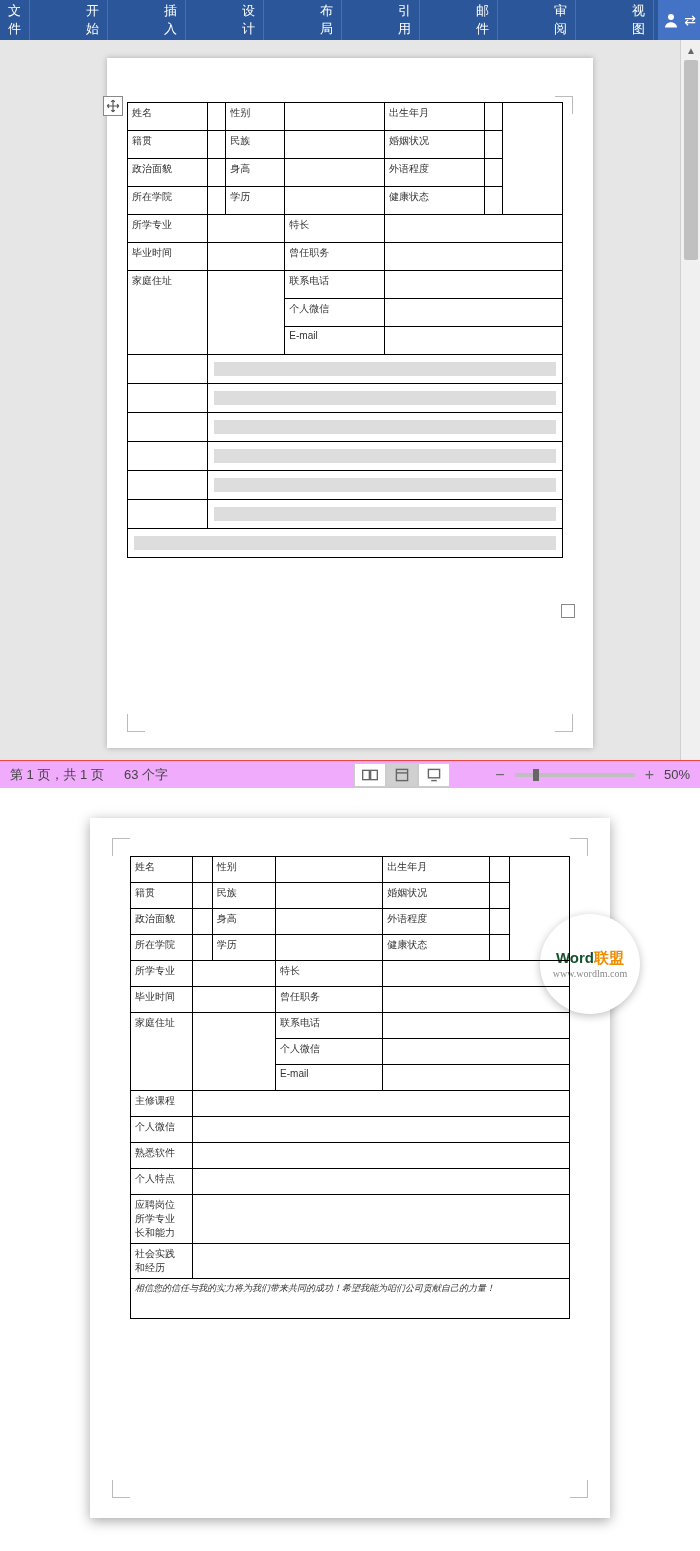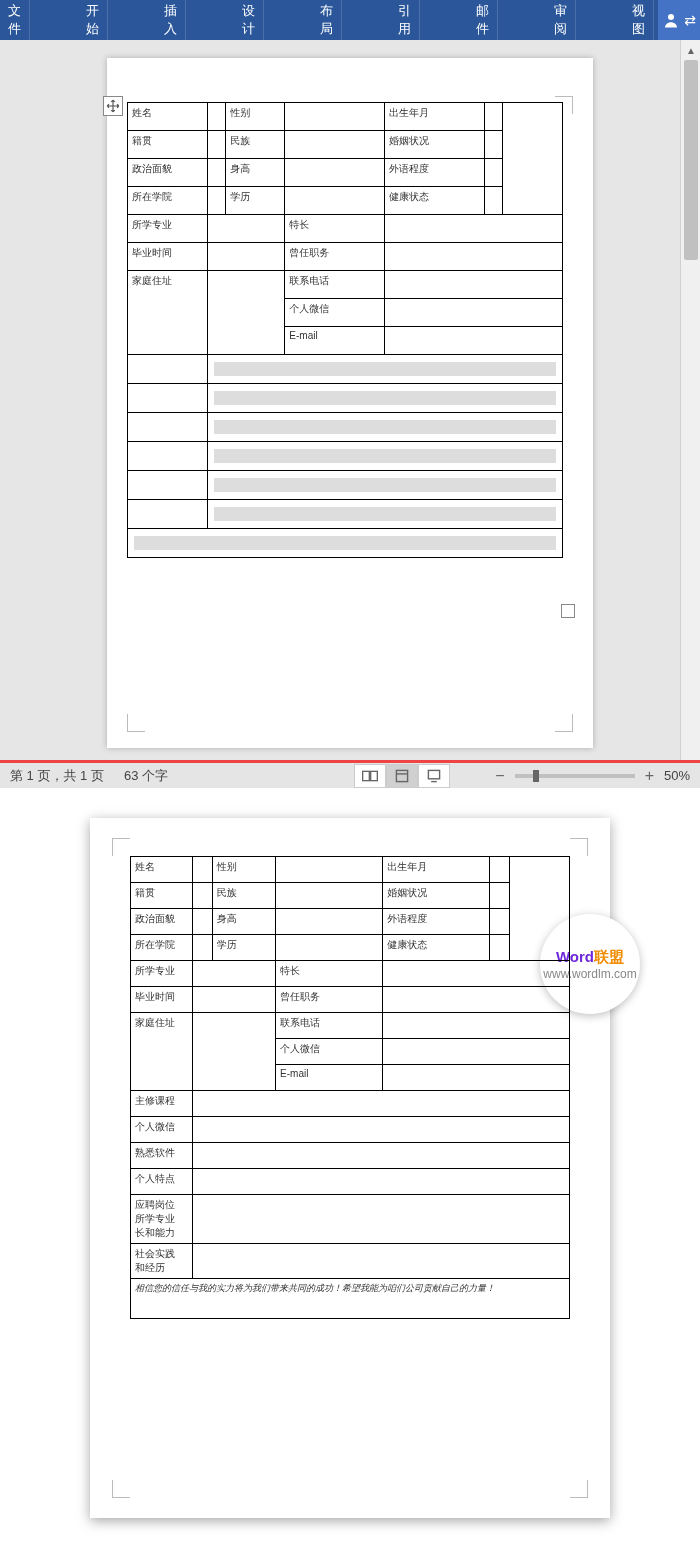--- a/index.html
+++ b/index.html
@@ -27,21 +27,21 @@
 .corner.tr { top: 38px; right: 20px; border-top: 1px solid #bbb; border-right: 1px solid #bbb; }
 .corner.bl { bottom: 16px; left: 20px; border-bottom: 1px solid #bbb; border-left: 1px solid #bbb; }
 .corner.br { bottom: 16px; right: 20px; border-bottom: 1px solid #bbb; border-right: 1px solid #bbb; }
 
 .doc-table { position: absolute; top: 44px; left: 20px; right: 30px; }
 .doc-table table { border-collapse: collapse; width: 100%; font-size: 10px; color: #333; }
 .doc-table td { border: 1px solid #000; padding: 3px 4px; height: 28px; vertical-align: top; }
 .shaded { background: #ddd; height: 14px; margin: 4px 2px; }
 
 
-.statusbar { height: 28px; background: #e5e5e5; border-top: 3px solid #ef4444; display: flex; align-items: center; font-size: 13px; color: #444; position: relative; }
+.statusbar { height: 28px; background: #f0abfc; border-top: 1px solid #ef4444; display: flex; align-items: center; font-size: 13px; color: #444; position: relative; }
 .statusbar .sect { padding: 0 10px; }
 .statusbar .views { position: absolute; right: 250px; display: flex; gap: 0; }
 .viewbtn { width: 32px; height: 24px; border: 1px solid #ccc; display: flex; align-items: center; justify-content: center; background: #fff; }
 .viewbtn.active { background: #d0d0d0; }
 .zoomgroup { position: absolute; right: 10px; display: flex; align-items: center; gap: 10px; }
 .zoomslider { width: 120px; height: 4px; background: #c0c0c0; position: relative; }
 .zoomslider .thumb { position: absolute; left: 18px; top: -4px; width: 6px; height: 12px; background: #666; }
 
 
 .preview-wrap { padding: 30px 0 40px; display: flex; justify-content: center; background: #fff; }
@@ -50,23 +50,23 @@
 .preview-page .corner.tr2 { top: 20px; right: 22px; border-top: 1px solid #bbb; border-right: 1px solid #bbb; }
 .preview-page .corner.bl2 { bottom: 20px; left: 22px; border-bottom: 1px solid #bbb; border-left: 1px solid #bbb; }
 .preview-page .corner.br2 { bottom: 20px; right: 22px; border-bottom: 1px solid #bbb; border-right: 1px solid #bbb; }
 
 .preview-table { position: absolute; top: 38px; left: 40px; right: 40px; }
 .preview-table table { border-collapse: collapse; width: 100%; font-size: 10px; color: #333; }
 .preview-table td { border: 1px solid #000; padding: 3px 4px; height: 26px; vertical-align: top; }
 
 .watermark { position: absolute; top: 96px; right: -30px; width: 100px; height: 100px; border-radius: 50%; background: #fff; box-shadow: 0 2px 8px rgba(0,0,0,0.25); display: flex; flex-direction: column; align-items: center; justify-content: center; }
 .watermark .wtext { font-weight: bold; font-size: 15px; }
-.watermark .wtext .w1 { color: #6d28d9; }
+.watermark .wtext .w1 { color: #14532d; }
 .watermark .wtext .w2 { color: #f08c00; text-align: right; }
-.watermark .wurl { font-size: 12px; color: #888; }
+.watermark .wurl { font-size: 10px; color: #888; font-family: Liberation Serif, serif; }
 </style>
 </head>
 <body>
 
 <div class="ribbon">
   <div class="ribbon-tab">文件</div>
   <div class="ribbon-tab">开始</div>
   <div class="ribbon-tab">插入</div>
   <div class="ribbon-tab">设计</div>
   <div class="ribbon-tab">布局</div>

